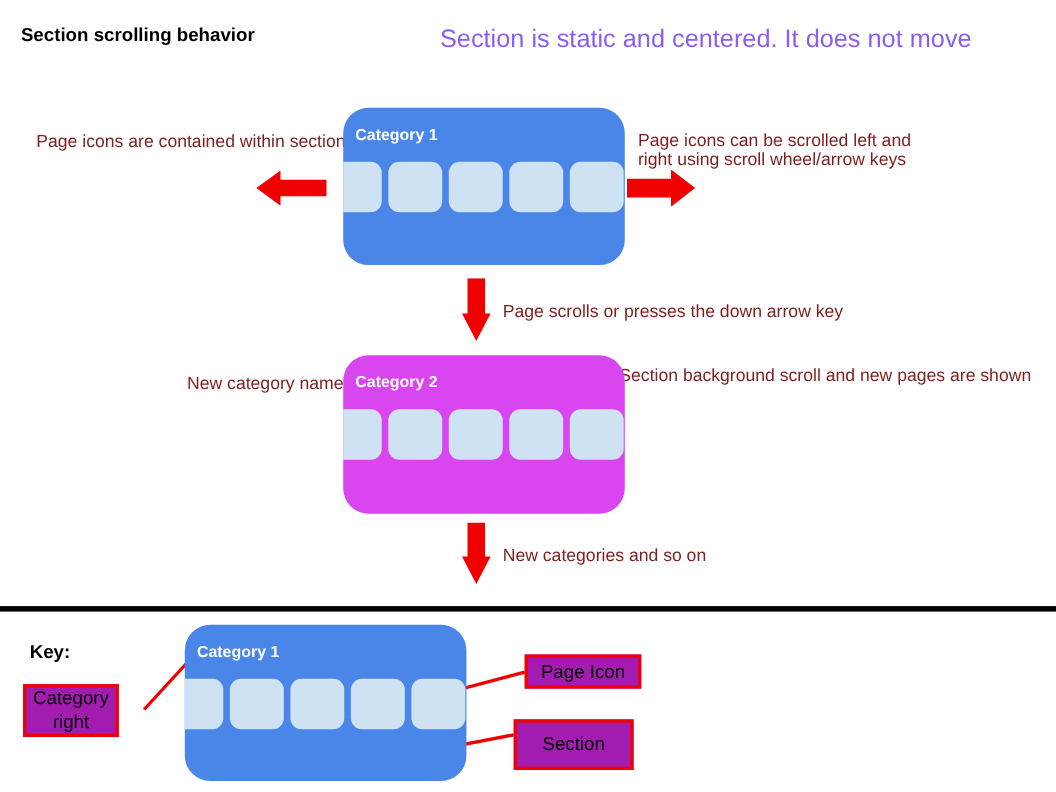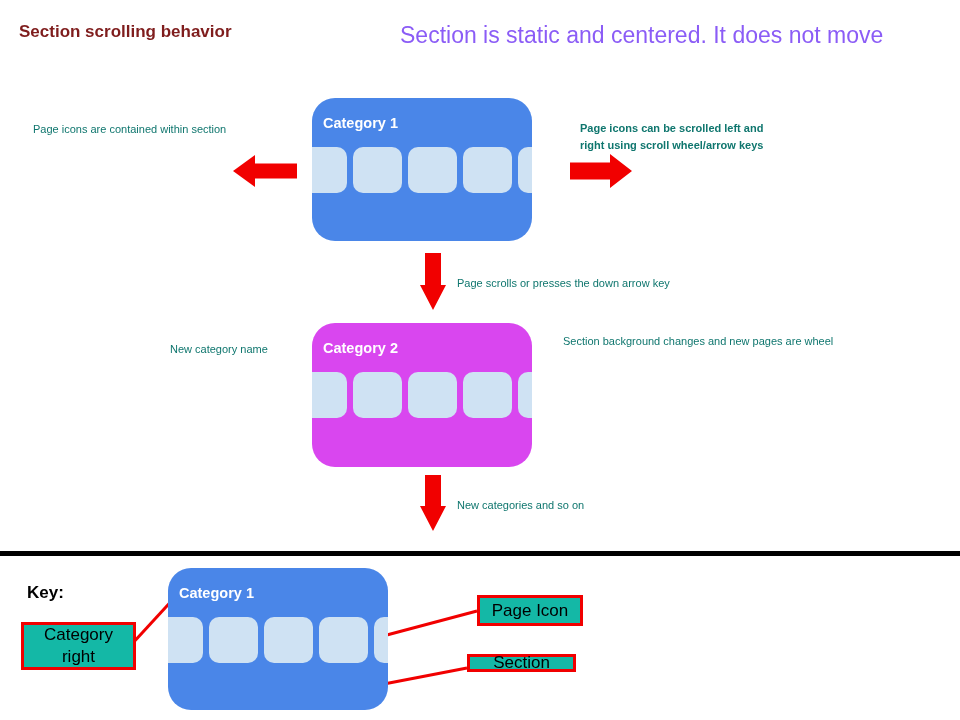--- a/index.html
+++ b/index.html
@@ -2,70 +2,70 @@
 <html><head>
 <meta charset="utf-8">
 <style>
   * { margin:0; padding:0; box-sizing:border-box; }
   html,body { background:#e8e8e8; }
   #canvas {
     position:relative; width:960px; height:720px; background:#ffffff;
     font-family:"Liberation Sans", sans-serif; overflow:hidden;
     margin:0 auto;
   }
-  .red-text { position:absolute; color:#0f766e; font-size:11px; line-height:17px; white-space:nowrap; }
+  .red-text { position:absolute; color:#7f1d1d; font-size:16px; line-height:17px; white-space:nowrap; }
 
-  #page-title { position:absolute; left:19px; top:22px; font-size:17px; font-weight:bold; color:#7f1d1d; white-space:nowrap; }
+  #page-title { position:absolute; left:19px; top:22px; font-size:17px; font-weight:bold; color:#000000; white-space:nowrap; }
   #top-note { position:absolute; left:400px; top:24px; color:#8b5cf6; font-size:23px; line-height:23px; white-space:nowrap;text-align:center; }
 
-  .section { position:absolute; width:220px; border-radius:23px; overflow:hidden; }
+  .section { position:absolute; width:256px; border-radius:23px; overflow:hidden; }
   .section .stitle { position:absolute; left:11px; top:17px; font-size:14.5px; font-weight:bold; color:#fff; white-space:nowrap; }
   .section .pi { position:absolute; top:49px; width:49px; height:46px; background:#cfe2f3; border-radius:10px; }
   .pi.p1 { left:-14px; } .pi.p2 { left:41px; } .pi.p3 { left:96px; } .pi.p4 { left:151px; } .pi.p5 { left:206px; }
 
   #section-1 { left:312px; top:98px;  height:143px; background:#4a86e8; }
   #section-2 { left:312px; top:323px; height:144px; background:#d946ef; }
   #key-section { left:168px; top:568px; height:142px; background:#4a86e8; }
 
   .arrow { position:absolute; }
 
   #separator { position:absolute; left:0; top:551px; width:960px; height:5px; background:#000; }
 
   #key-heading { position:absolute; left:27px; top:583px; font-size:17px; font-weight:bold; color:#000; }
 
   .key-box {
-    position:absolute; border:3px solid #f10000; background:#14b8a6; color:#000;
+    position:absolute; border:3px solid #f10000; background:#a21caf; color:#000;
     display:flex; align-items:center; justify-content:center; text-align:center;
     font-size:17px; line-height:22px;
   }
-  #category-title-box { left:21px;  top:622px; width:115px; height:48px; }
+  #category-title-box { left:21px;  top:622px; width:87px; height:48px; }
   #page-icon-box      { left:477px; top:595px; width:106px; height:31px; }
-  #section-box        { left:467px; top:654px; width:109px; height:18px; }
+  #section-box        { left:467px; top:654px; width:109px; height:46px; }
 
   #connector-layer { position:absolute; left:0; top:0; width:960px; height:720px; pointer-events:none; }
 </style>
 </head>
 <body>
 
 <div id="canvas">
 
   <div id="page-title">Section scrolling behavior</div>
 
   <div id="top-note">
     <div>Section is static and centered. It does not move</div>
   </div>
 
   <div class="red-text" style="left:33px; top:121px;">Page icons are contained within section</div>
-  <div class="red-text" style="left:580px; top:120px;font-weight:bold;">
+  <div class="red-text" style="left:580px; top:120px;">
     <div>Page icons can be scrolled left and</div>
     <div>right using scroll wheel/arrow keys</div>
   </div>
   <div class="red-text" style="left:457px; top:275px;">Page scrolls or presses the down arrow key</div>
   <div class="red-text" style="left:170px; top:341px;">New category name</div>
-  <div class="red-text" style="left:563px; top:333px;">Section background changes and new pages are wheel</div>
+  <div class="red-text" style="left:563px; top:333px;">Section background scroll and new pages are shown</div>
   <div class="red-text" style="left:457px; top:497px;">New categories and so on</div>
 
   <div class="section" id="section-1">
     <div class="stitle">Category 1</div>
     <div class="pi p1"></div>
     <div class="pi p2"></div>
     <div class="pi p3"></div>
     <div class="pi p4"></div>
     <div class="pi p5"></div>
   </div>

